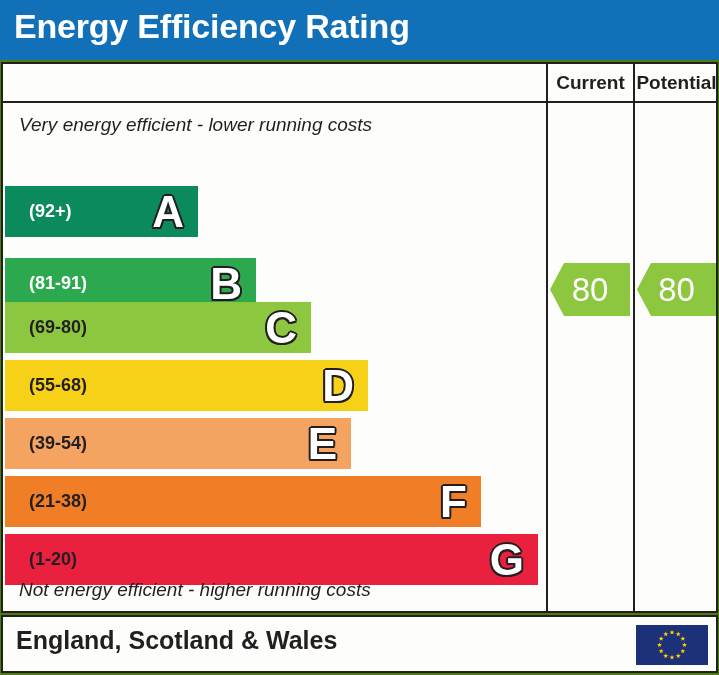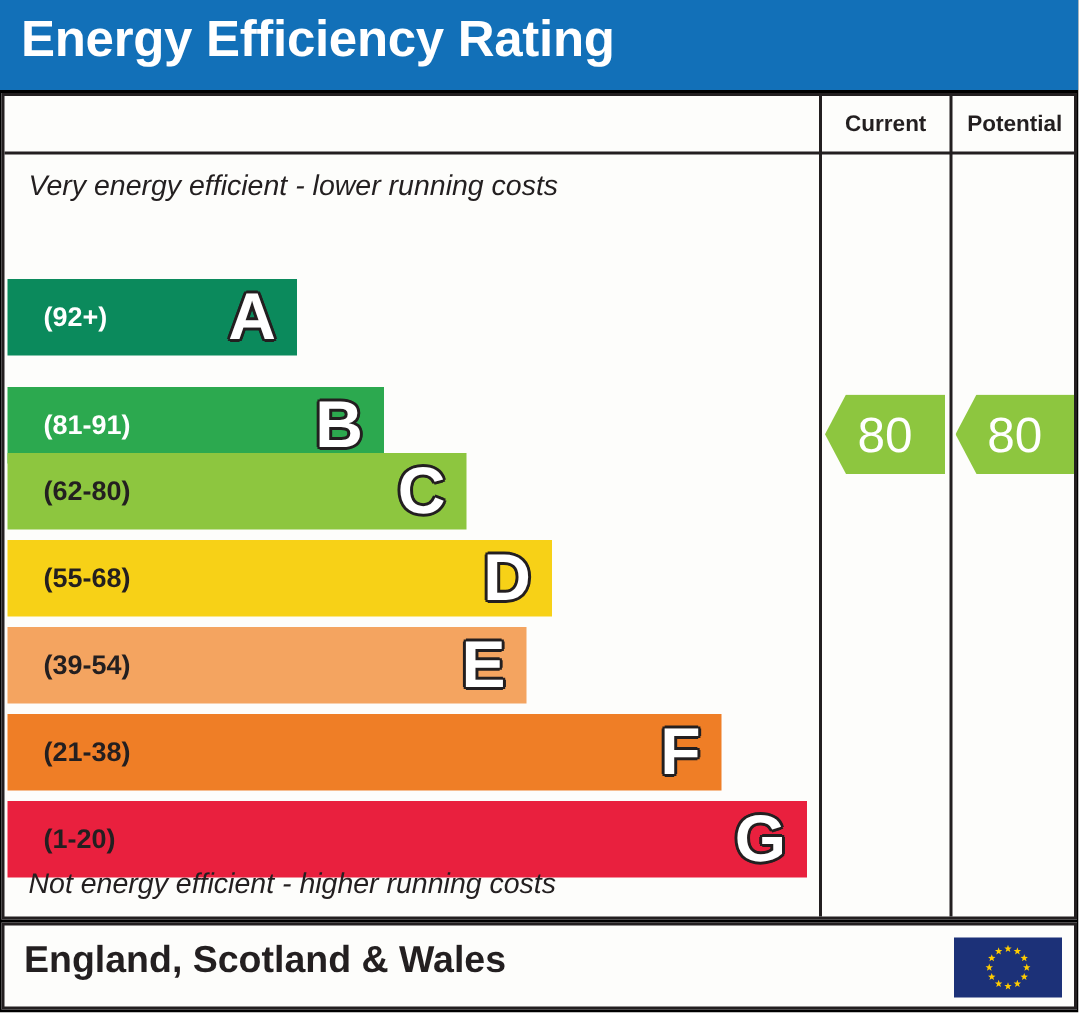--- a/index.html
+++ b/index.html
@@ -10,21 +10,21 @@
   body {
     font-family: "Liberation Sans", sans-serif;
     -webkit-font-smoothing: antialiased;
   }
 
   .epc {
     position: relative;
     width: 719px;
     height: 675px;
     box-sizing: border-box;
-    background: #000000;
+    background: #4d7c0f;
     overflow: hidden;
   }
 
   
   .epc-header {
     position: absolute;
     left: 0;
     top: 0;
     width: 719px;
     height: 60px;
@@ -73,21 +73,21 @@
     height: 2px;
     background: #231f20;
   }
 
   .col-head {
     position: absolute;
     top: 0;
     height: 37px;
     line-height: 37px;
     text-align: center;
-    font-size: 15px;
+    font-size: 19px;
     font-weight: bold;
     color: #231f20;
   }
   .col-head.current   { left: 545px; width: 85px; }
   .col-head.potential { left: 632px; width: 83px; }
 
   
   .band-area {
     position: absolute;
     left: 0;
@@ -216,21 +216,21 @@
       <div id="bands-container">
           <div class="band" style="top: 43px; height: 51px; width: 193px; background: rgb(11, 138, 92);">
             <span class="band-range light">(92+)</span>
             <span class="band-letter">A</span>
           </div>
           <div class="band" style="top: 115px; height: 51px; width: 251px; background: rgb(44, 169, 79);">
             <span class="band-range light">(81-91)</span>
             <span class="band-letter">B</span>
           </div>
           <div class="band" style="top: 159px; height: 51px; width: 306px; background: rgb(141, 198, 63);">
-            <span class="band-range">(62-80)</span>
+            <span class="band-range">(69-80)</span>
             <span class="band-letter">C</span>
           </div>
           <div class="band" style="top: 217px; height: 51px; width: 363px; background: rgb(247, 209, 23);">
             <span class="band-range">(55-68)</span>
             <span class="band-letter">D</span>
           </div>
           <div class="band" style="top: 275px; height: 51px; width: 346px; background: rgb(244, 164, 96);">
             <span class="band-range">(39-54)</span>
             <span class="band-letter">E</span>
           </div>

